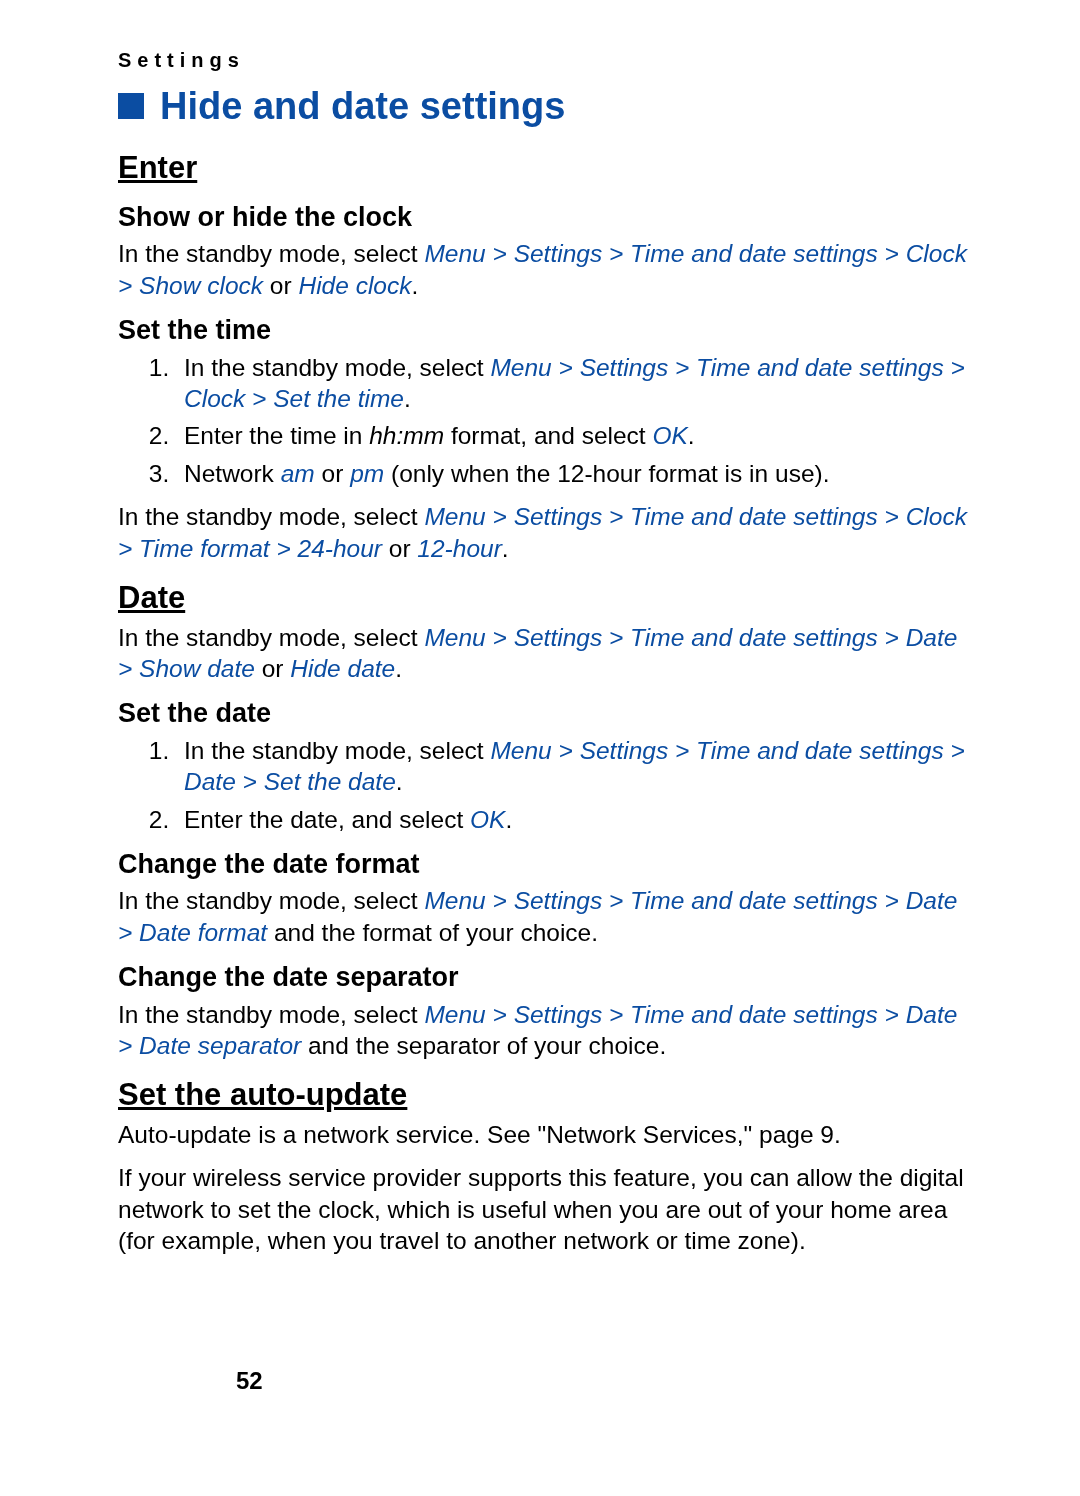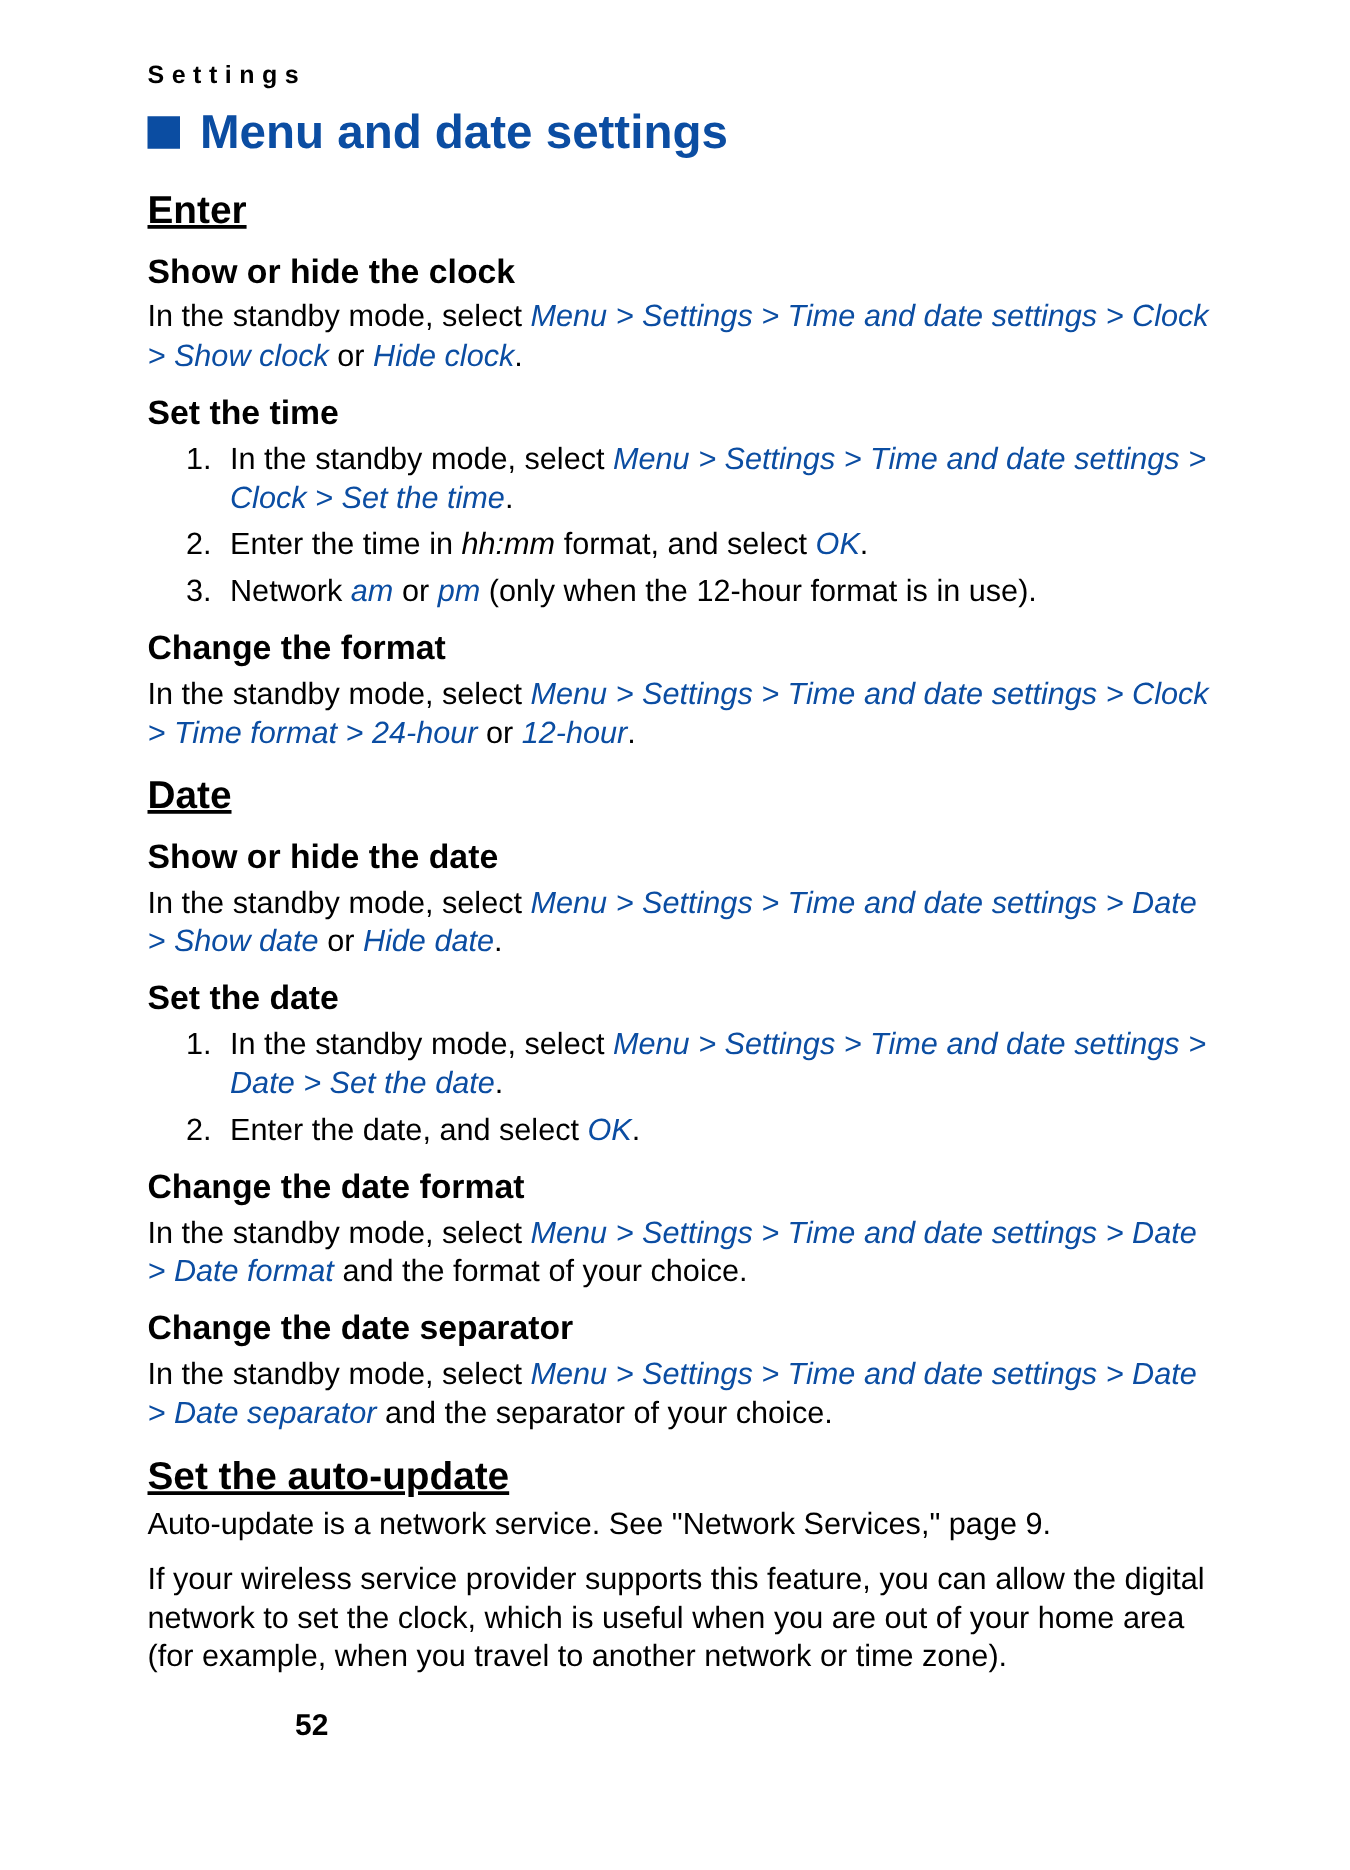--- a/index.html
+++ b/index.html
@@ -84,21 +84,21 @@
 </style>
 </head>
 <body>
 
 <div class="page">
 
   <div class="breadcrumb">Settings</div>
 
   <div class="h1-row">
     <span class="sq"></span>
-    <span class="h1txt">Menu and date settings</span>
+    <span class="h1txt">Hide and date settings</span>
   </div>
 
   <div class="h2">Enter</div>
 
   <div class="h3">Show or hide the clock</div>
   <p>
     <span>In the standby mode, select </span><span class="menu-path">Menu &gt; Settings &gt; Time and date settings &gt; Clock &gt; Show clock</span><span> or </span><span class="menu-path">Hide clock</span><span>.</span>
   </p>
 
   <div class="h3">Set the time</div>
@@ -107,28 +107,26 @@
       <span>In the standby mode, select </span><span class="menu-path">Menu &gt; Settings &gt; Time and date settings &gt; Clock &gt; Set the time</span><span>.</span>
     </li>
     <li>
       <span>Enter the time in </span><em class="plain">hh:mm</em><span> format, and select </span><span class="menu-path">OK</span><span>.</span>
     </li>
     <li>
       <span>Network </span><span class="menu-path">am</span><span> or </span><span class="menu-path">pm</span><span> (only when the 12-hour format is in use).</span>
     </li>
   </ol>
 
-  <div class="h3">Change the format</div>
   <p>
     <span>In the standby mode, select </span><span class="menu-path">Menu &gt; Settings &gt; Time and date settings &gt; Clock &gt; Time format &gt; 24-hour</span><span> or </span><span class="menu-path">12-hour</span><span>.</span>
   </p>
 
   <div class="h2">Date</div>
 
-  <div class="h3">Show or hide the date</div>
   <p>
     <span>In the standby mode, select </span><span class="menu-path">Menu &gt; Settings &gt; Time and date settings &gt; Date &gt; Show date</span><span> or </span><span class="menu-path">Hide date</span><span>.</span>
   </p>
 
   <div class="h3">Set the date</div>
   <ol>
     <li>
       <span>In the standby mode, select </span><span class="menu-path">Menu &gt; Settings &gt; Time and date settings &gt; Date &gt; Set the date</span><span>.</span>
     </li>
     <li>

